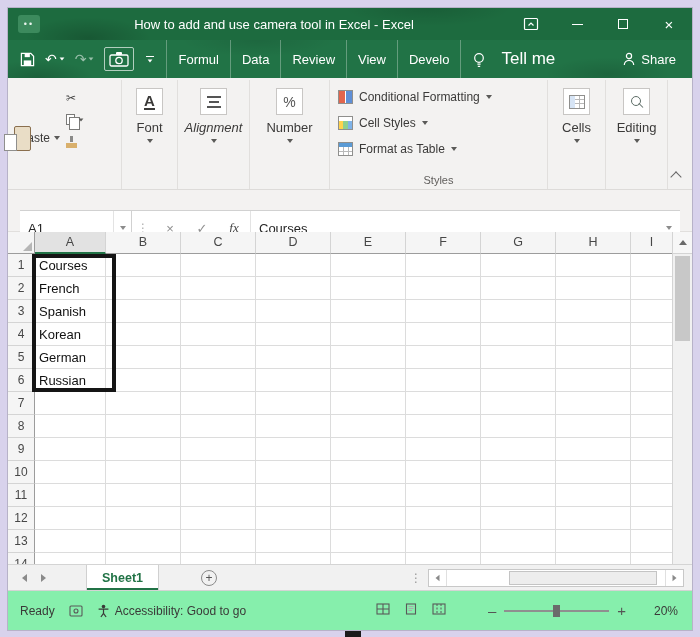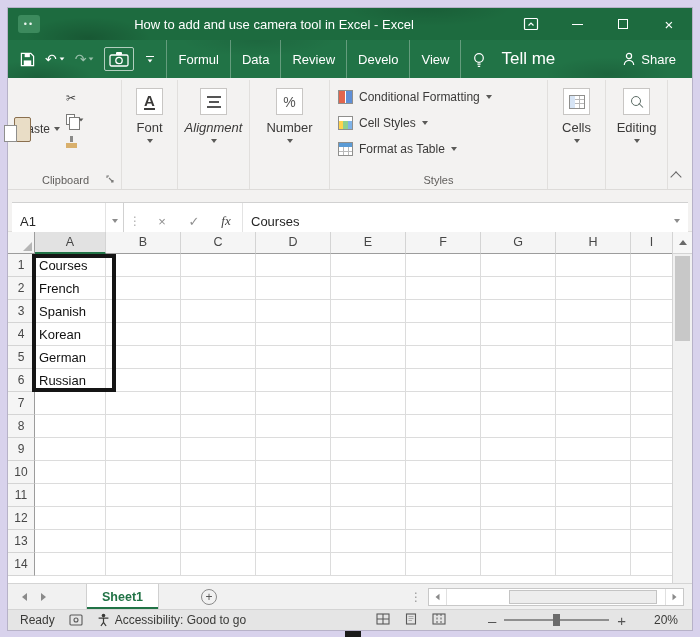--- a/index.html
+++ b/index.html
@@ -112,22 +112,22 @@
       repeating-linear-gradient(90deg,transparent 0 4px,#b9b9b9 4px 5px); }
   .icon-cs { border:1px solid #8f8f8d;
     background-image:linear-gradient(#fff 0 4px,transparent 4px),
       linear-gradient(90deg,#ffd34d 33%,#8fd08f 33% 66%,#7fb3e8 66%); }
   .sblabel { white-space:nowrap; }
   .ribbon-collapse { position:absolute; right:12px; bottom:8px; width:8px; height:8px;
     border-left:1.6px solid #666; border-top:1.6px solid #666; transform:rotate(45deg); }
 
   
   .fbar-wrap { height:42px; flex:none; background:#f3f2f1; padding:8px 0; border-bottom:1px solid #e1dfdd; }
-  .fbar { height:42px; margin:4px; display:flex; align-items:stretch; background:#fff;
-    border-top:1px solid #d1d1d1; border-bottom:5px solid #1d4ed8; font-size:13px; color:#262626; }
+  .fbar { height:42px; margin:12px; display:flex; align-items:stretch; background:#fff;
+    border-top:1px solid #d1d1d1; border-bottom:7px solid #1d4ed8; font-size:13px; color:#262626; }
   .name-box { width:112px; display:flex; align-items:center; border-right:1px solid #d1d1d1; }
   .name-box > span:first-child { padding-left:8px; flex:1; }
   .nb-caret { width:18px; display:flex; align-items:center; justify-content:center; border-left:1px solid #e3e3e3; height:100%; }
   .fb-dots { width:22px; display:flex; align-items:center; justify-content:center; color:#b0b0b0; font-size:12px; }
   .fb-btns { display:flex; align-items:center; border-right:1px solid #e3e3e3; }
   .fb-btns span { width:32px; text-align:center; color:#8f8f8f; }
   .fb-fx { font-style:italic; font-family:"Liberation Serif","DejaVu Serif",serif; color:#444 !important; }
   .fb-input { flex:1; display:flex; align-items:center; padding-left:8px; }
   .fb-expand { width:22px; display:flex; align-items:center; justify-content:center; }
 
@@ -181,21 +181,21 @@
     display:flex; align-items:stretch; }
   .hsb-btn { width:18px; display:flex; align-items:center; justify-content:center; }
   .hsb-btn.l { border-right:1px solid #e0e0e0; }
   .hsb-btn.r { border-left:1px solid #e0e0e0; }
   .hsb-btn .tri-l, .hsb-btn .tri-r { transform:scale(.8); }
   .hsb-track { flex:1; position:relative; }
   .hsb-thumb { position:absolute; top:1px; bottom:1px; left:62px; width:148px;
     background:#ededed; border:1px solid #c4c4c4; }
 
   
-  .statusbar { height:21px; flex:none; background:#e5e5e5; border-top:1px solid #d4d4d4;
+  .statusbar { height:40px; flex:none; background:#86efac; border-top:1px solid #d4d4d4;
     display:flex; align-items:center; font-size:12px; color:#3a3a38; }
   .sb-ready { margin-left:12px; }
   .sb-icon { display:flex; align-items:center; margin-left:14px; }
   .sb-acc { display:flex; align-items:center; gap:5px; margin-left:14px; }
   .views { display:flex; align-items:center; gap:14px; margin-right:34px; }
   .zoom-out, .zoom-in { font-size:15px; color:#555; padding:0 8px; line-height:1; }
   .zoom-slider { position:relative; width:105px; height:14px; }
   .zs-track { position:absolute; left:0; right:0; top:6px; height:2px; background:#8f8f8f; }
   .zs-thumb { position:absolute; left:49px; top:1px; width:7px; height:12px; background:#6b6b6b; }
   .zoom-pct { width:44px; text-align:right; margin-right:14px; }
@@ -256,22 +256,22 @@
         </div>
         <div class="qat-more">
           <i class="qm-bar"></i>
           <span class="caret white tiny"></span>
         </div>
       </div>
       <div class="ribbon-tabs">
           <div class="rtab">Formul</div>
           <div class="rtab">Data</div>
           <div class="rtab">Review</div>
+          <div class="rtab">View</div>
           <div class="rtab">Develo</div>
-          <div class="rtab">View</div>
         </div>
       <div class="tellme">
         <svg width="12" height="17" viewBox="0 0 12 17">
           <circle cx="6" cy="6" r="4.3" fill="none" stroke="#fff" stroke-width="1.2"></circle>
           <path d="M4.4 12.2 h3.2 M4.8 14.4 h2.4" stroke="#fff" stroke-width="1.2"></path>
         </svg>
         <span>Tell me</span>
       </div>
       <div class="flex-sp"></div>
       <div class="share">
@@ -296,28 +296,20 @@
               <span class="glyph">✂</span>
             </div>
             <div class="mini">
               <span class="icon-copy"></span>
               <span class="caret tiny"></span>
             </div>
             <div class="mini">
               <span class="icon-painter"></span>
             </div>
           </div>
-        </div>
-        <div class="g-label-row">
-          <span>Clipboard</span>
-          <span class="dlauncher">
-            <svg width="9" height="9" viewBox="0 0 9 9">
-                <path d="M1 3 V1 h2 M3 3 l4 4 M7 5 v2 h-2" stroke="#7a7a78" stroke-width="1.1" fill="none"></path>
-              </svg>
-          </span>
         </div>
       </div>
 
       <div class="rgroup cgroup g-font">
         <div class="cg-iconbox">
           <span class="font-a">A</span>
         </div>
         <span class="cg-label">Font</span>
         <span class="caret"></span>
       </div>

